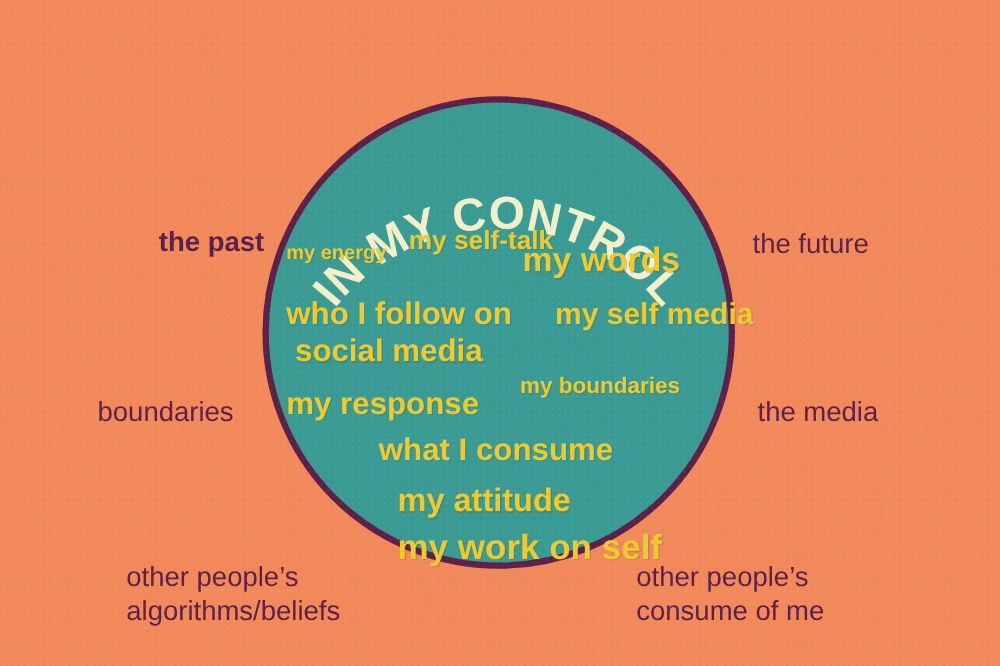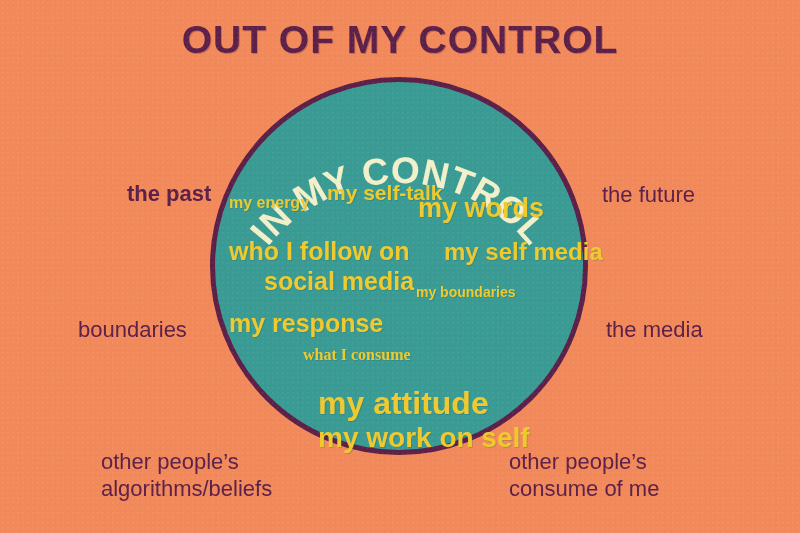--- a/index.html
+++ b/index.html
@@ -98,44 +98,43 @@
     white-space: nowrap;
     z-index: 24;
   }
   .outer.two-line { white-space: normal; }
 </style>
 </head>
 <body>
 
 <div id="poster">
 
-  <div id="title">OUT OF MY CONTROL</div>
 
   <div id="circle"></div>
 
   <svg id="arc-heading" viewBox="0 0 400 400">
     <defs>
       <path id="arcpath" d="M 42,232 A 166,166 0 0 1 358,232" fill="none"></path>
     </defs>
     <text text-anchor="middle">
       <textPath href="#arcpath" startOffset="50%">IN MY CONTROL</textPath>
     </text>
   </svg>
 
   <div id="inner-items">
       <div class="inner" style="left: 327px; top: 157px; font-size: 21px; margin-top: 24px;">my self-talk</div>
       <div class="inner" style="left: 229px; top: 194px; font-size: 16px;">my energy</div>
       <div class="inner" style="left: 418px; top: 193px; font-size: 27px;">my words</div>
       <div class="inner" style="left: 229px; top: 237px; font-size: 25px;">who I follow on</div>
       <div class="inner" style="left: 444px; top: 238px; font-size: 24px;">my self media</div>
-      <div class="inner" style="left: 264px; top: 267px; font-size: 25px;">social media</div>
-      <div class="inner" style="left: 416px; top: 284px; font-size: 14px;">my boundaries</div>
+      <div class="inner" style="left: 236px; top: 267px; font-size: 25px;">social media</div>
+      <div class="inner" style="left: 416px; top: 298px; font-size: 18px;">my boundaries</div>
       <div class="inner" style="left: 229px; top: 309px; font-size: 25px;">my response</div>
-      <div class="inner" style="left: 303px; top: 346px; font-size: 16px; font-family: Liberation Serif, serif;">what I consume</div>
-      <div class="inner" style="left: 318px; top: 385px; font-size: 32px;">my attitude</div>
+      <div class="inner" style="left: 303px; top: 346px; font-size: 25px;">what I consume</div>
+      <div class="inner" style="left: 318px; top: 385px; font-size: 26px;">my attitude</div>
       <div class="inner" style="left: 318px; top: 422px; font-size: 28px;">my work on self</div>
     </div>
 
   <div id="outer-items">
       <div class="outer" style="left: 127px; top: 180px; font-weight: bold;">the past</div>
       <div class="outer" style="left: 602px; top: 181px;">the future</div>
       <div class="outer" style="left: 78px; top: 316px;">boundaries</div>
       <div class="outer" style="left: 606px; top: 316px;">the media</div>
       <div class="outer two-line" style="left: 101px; top: 448px; width: 230px;">other people’s algorithms/beliefs</div>
       <div class="outer two-line" style="left: 509px; top: 448px; width: 230px;">other people’s consume of me</div>

